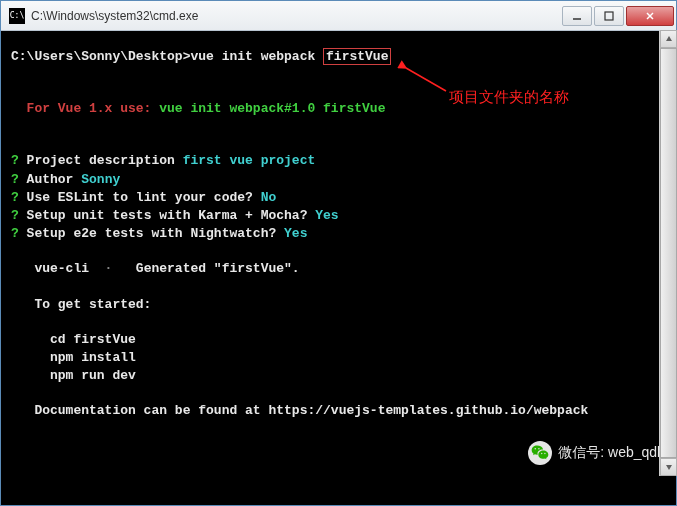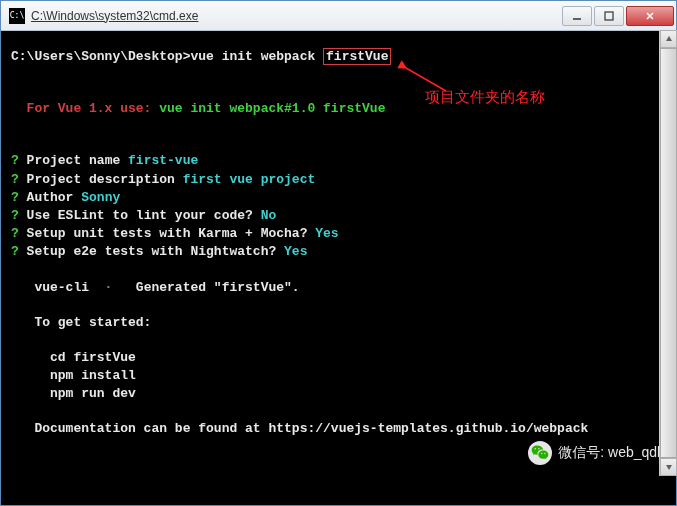--- a/index.html
+++ b/index.html
@@ -3,21 +3,21 @@
 <meta charset="utf-8">
 <style>
 * { margin: 0; padding: 0; box-sizing: border-box; }
 body { background: #fff; font-family: Consolas, "Courier New", monospace; width: 677px; height: 506px; overflow: hidden; }
 
 .window { width: 677px; height: 506px; background: #fff; border: 1px solid #5b8bb8; display: flex; flex-direction: column; }
 
 .titlebar { height: 30px; background: linear-gradient(to bottom, #f8f9fa, #e8ecf0); border-bottom: 1px solid #b8c4d0; display: flex; align-items: center; padding: 0 2px 0 8px; }
 .titlebar-icon { width: 16px; height: 16px; background: #000; margin-right: 6px; display: inline-flex; align-items: center; justify-content: center; }
 .titlebar-icon::after { content: "C:\\"; color: #fff; font-size: 8px; font-family: monospace; }
-.titlebar-text { flex: 1; font-family: "Segoe UI", Tahoma, sans-serif; font-size: 12px; color: #333; text-decoration: underline; }
+.titlebar-text { flex: 1; font-family: "Segoe UI", Tahoma, sans-serif; font-size: 12px; color: #333; }
 .titlebar-buttons { display: flex; gap: 2px; }
 .tb-btn { width: 30px; height: 20px; border: 1px solid #a8b4c0; background: linear-gradient(to bottom, #f8f9fa, #e0e4e8); display: flex; align-items: center; justify-content: center; font-size: 10px; color: #333; border-radius: 2px; }
 .tb-btn.close { background: linear-gradient(to bottom, #e8a0a0, #d04040); color: #fff; border-color: #a03030; width: 48px; }
 .tb-btn svg { width: 10px; height: 10px; }
 
 .terminal { flex: 1; background: #000; padding: 0 10px; font-size: 13px; line-height: 1.4; position: relative; overflow: hidden; }
 .term-line { white-space: pre; font-family: Consolas, "Courier New", monospace; font-weight: bold; }
 .c-white { color: #e8e8e8; }
 .c-red { color: #d04040; }
 .c-green { color: #40d040; }
@@ -74,21 +74,20 @@
   <div class="terminal">
     <div class="blank"></div>
     <div class="term-line"><span class="c-white">C:\Users\Sonny\Desktop&gt;</span><span class="c-white">vue init webpack </span><span class="c-white boxed">firstVue</span></div>
     <div class="blank"></div>
     <div class="blank"></div>
     <div class="term-line"><span class="c-red">  For Vue 1.x use: </span><span class="c-green">vue init webpack#1.0 firstVue</span></div>
     <div class="blank"></div>
     <div class="blank"></div>
 
     <div id="questions-container">
-        <div class="term-line"><span class="c-green">?</span><span class="c-white"> Project name </span><span class="c-cyan">first-vue</span></div>
         <div class="term-line"><span class="c-green">?</span><span class="c-white"> Project description </span><span class="c-cyan">first vue project</span></div>
         <div class="term-line"><span class="c-green">?</span><span class="c-white"> Author </span><span class="c-cyan">Sonny</span></div>
         <div class="term-line"><span class="c-green">?</span><span class="c-white"> Use ESLint to lint your code? </span><span class="c-cyan">No</span></div>
         <div class="term-line"><span class="c-green">?</span><span class="c-white"> Setup unit tests with Karma + Mocha? </span><span class="c-cyan">Yes</span></div>
         <div class="term-line"><span class="c-green">?</span><span class="c-white"> Setup e2e tests with Nightwatch? </span><span class="c-cyan">Yes</span></div>
       </div>
 
     <div class="blank"></div>
     <div class="term-line"><span class="c-white">   vue-cli</span><span class="c-dim">  · </span><span class="c-white">  Generated "firstVue".</span></div>
     <div class="blank"></div>
@@ -106,21 +105,21 @@
     <div class="arrow" style="left:400px; top:32px;">
       <svg width="50" height="35">
           <defs>
             <marker id="ah" markerWidth="8" markerHeight="8" refX="1" refY="3" orient="auto">
               <polygon points="6,0 0,3 6,6" fill="#ff2020"></polygon>
             </marker>
           </defs>
           <line x1="45" y1="28" x2="5" y2="5" stroke="#ff2020" stroke-width="1.5" marker-end="url(#ah)"></line>
         </svg>
     </div>
-    <div class="annotation" style="left:424px; top:55px;">项目文件夹的名称</div>
+    <div class="annotation" style="left:448px; top:55px;">项目文件夹的名称</div>
 
     <div class="wechat-overlay">
       <span class="wechat-icon">
         <svg width="20" height="20" viewBox="0 0 24 24">
             <path fill="#2dc100" d="M8.5 3C4.9 3 2 5.5 2 8.6c0 1.7.9 3.2 2.3 4.2l-.6 1.9 2.2-1.1c.8.2 1.7.4 2.6.4.2 0 .5 0 .7 0-.1-.4-.2-.9-.2-1.3 0-2.8 2.7-5 6-5 .3 0 .5 0 .8 0C15.1 5 12.1 3 8.5 3zm-2.2 3.1c.5 0 .9.4.9.9s-.4.9-.9.9-.9-.4-.9-.9.4-.9.9-.9zm4.4 0c.5 0 .9.4.9.9s-.4.9-.9.9-.9-.4-.9-.9.4-.9.9-.9zM16 9c-3.3 0-6 2.2-6 5s2.7 5 6 5c.7 0 1.4-.1 2-.3l1.8.9-.5-1.6c1.6-.9 2.7-2.4 2.7-4 0-2.8-2.7-5-6-5zm-1.9 2.8c.4 0 .8.3.8.8s-.3.8-.8.8-.8-.3-.8-.8.3-.8.8-.8zm3.8 0c.4 0 .8.3.8.8s-.3.8-.8.8-.8-.3-.8-.8.3-.8.8-.8z"></path>
           </svg>
       </span>
       <span class="wechat-text">微信号: web_qdkf</span>
     </div>
   </div>

